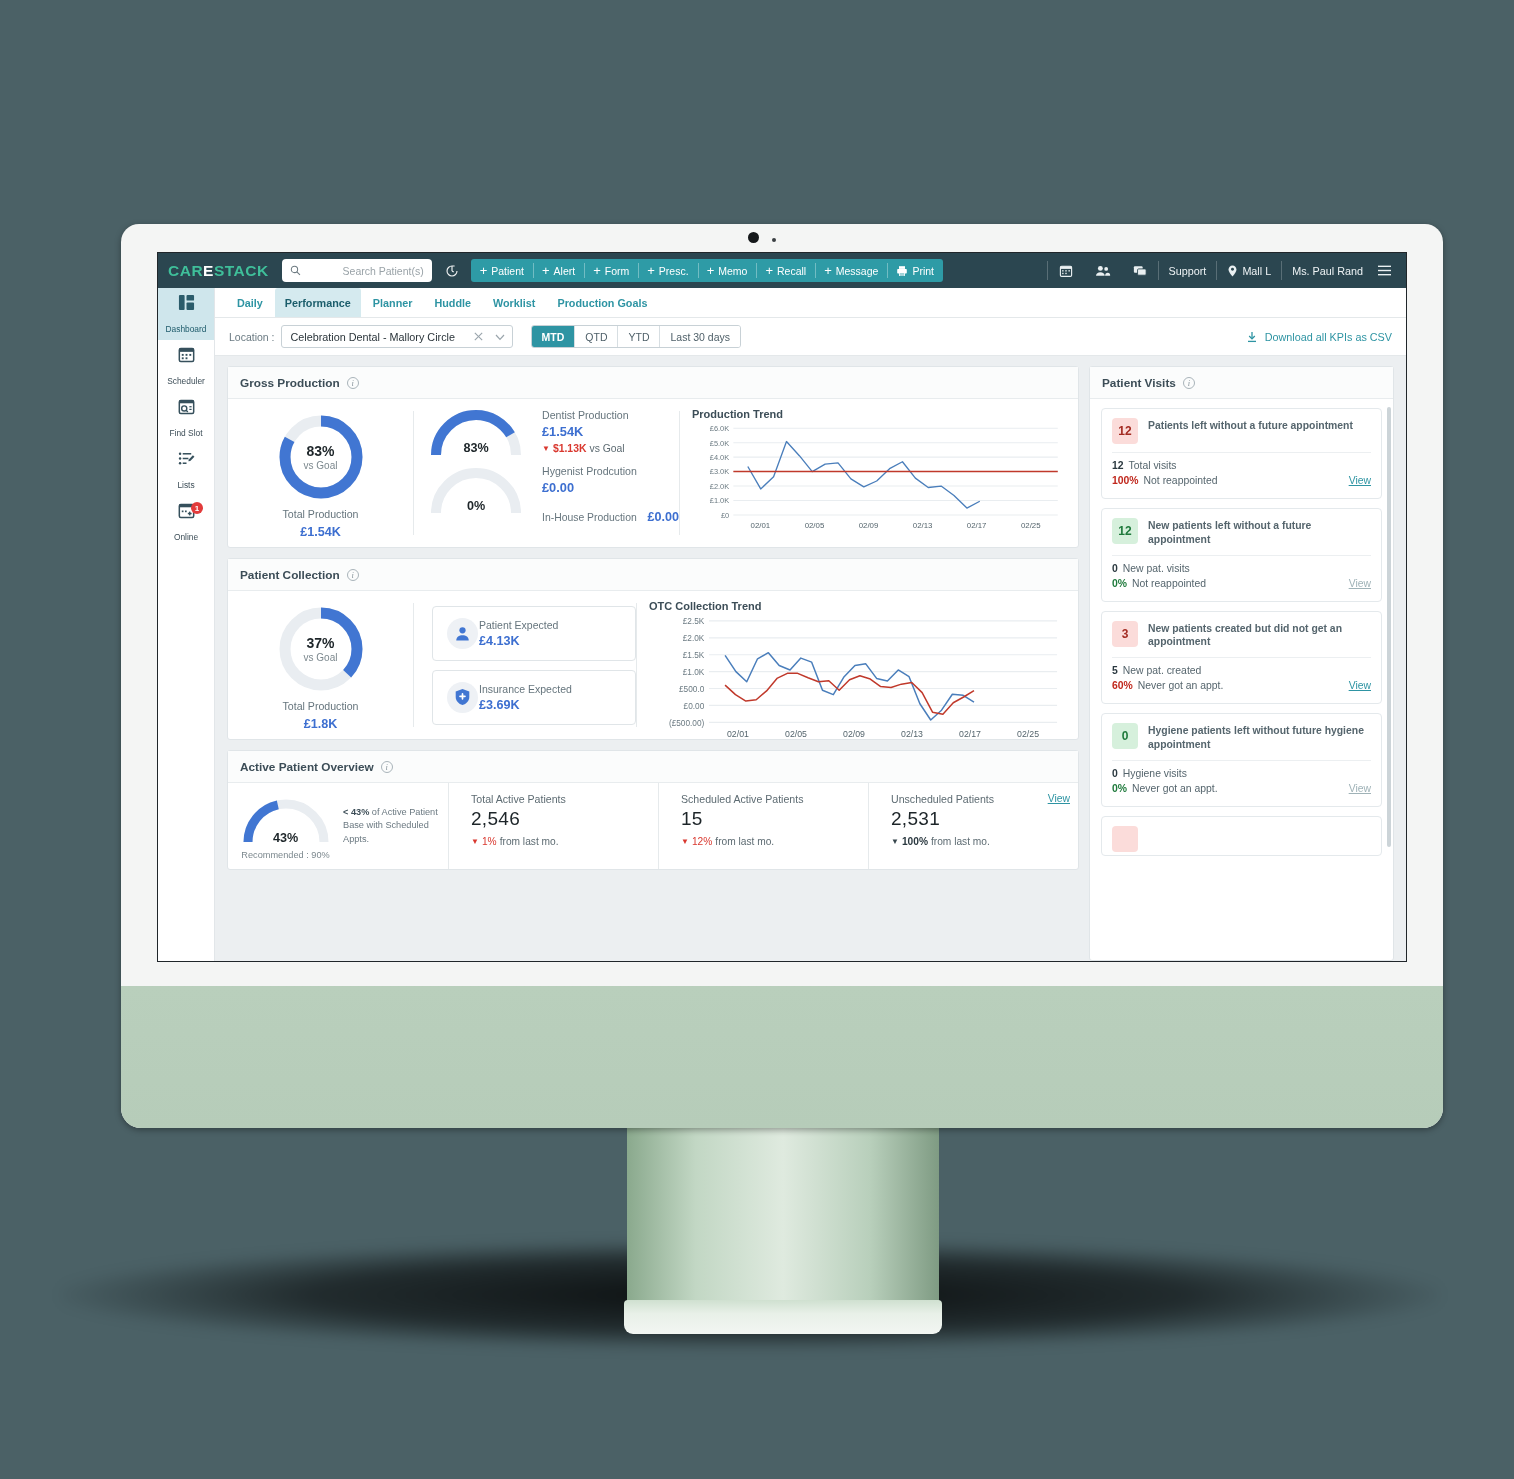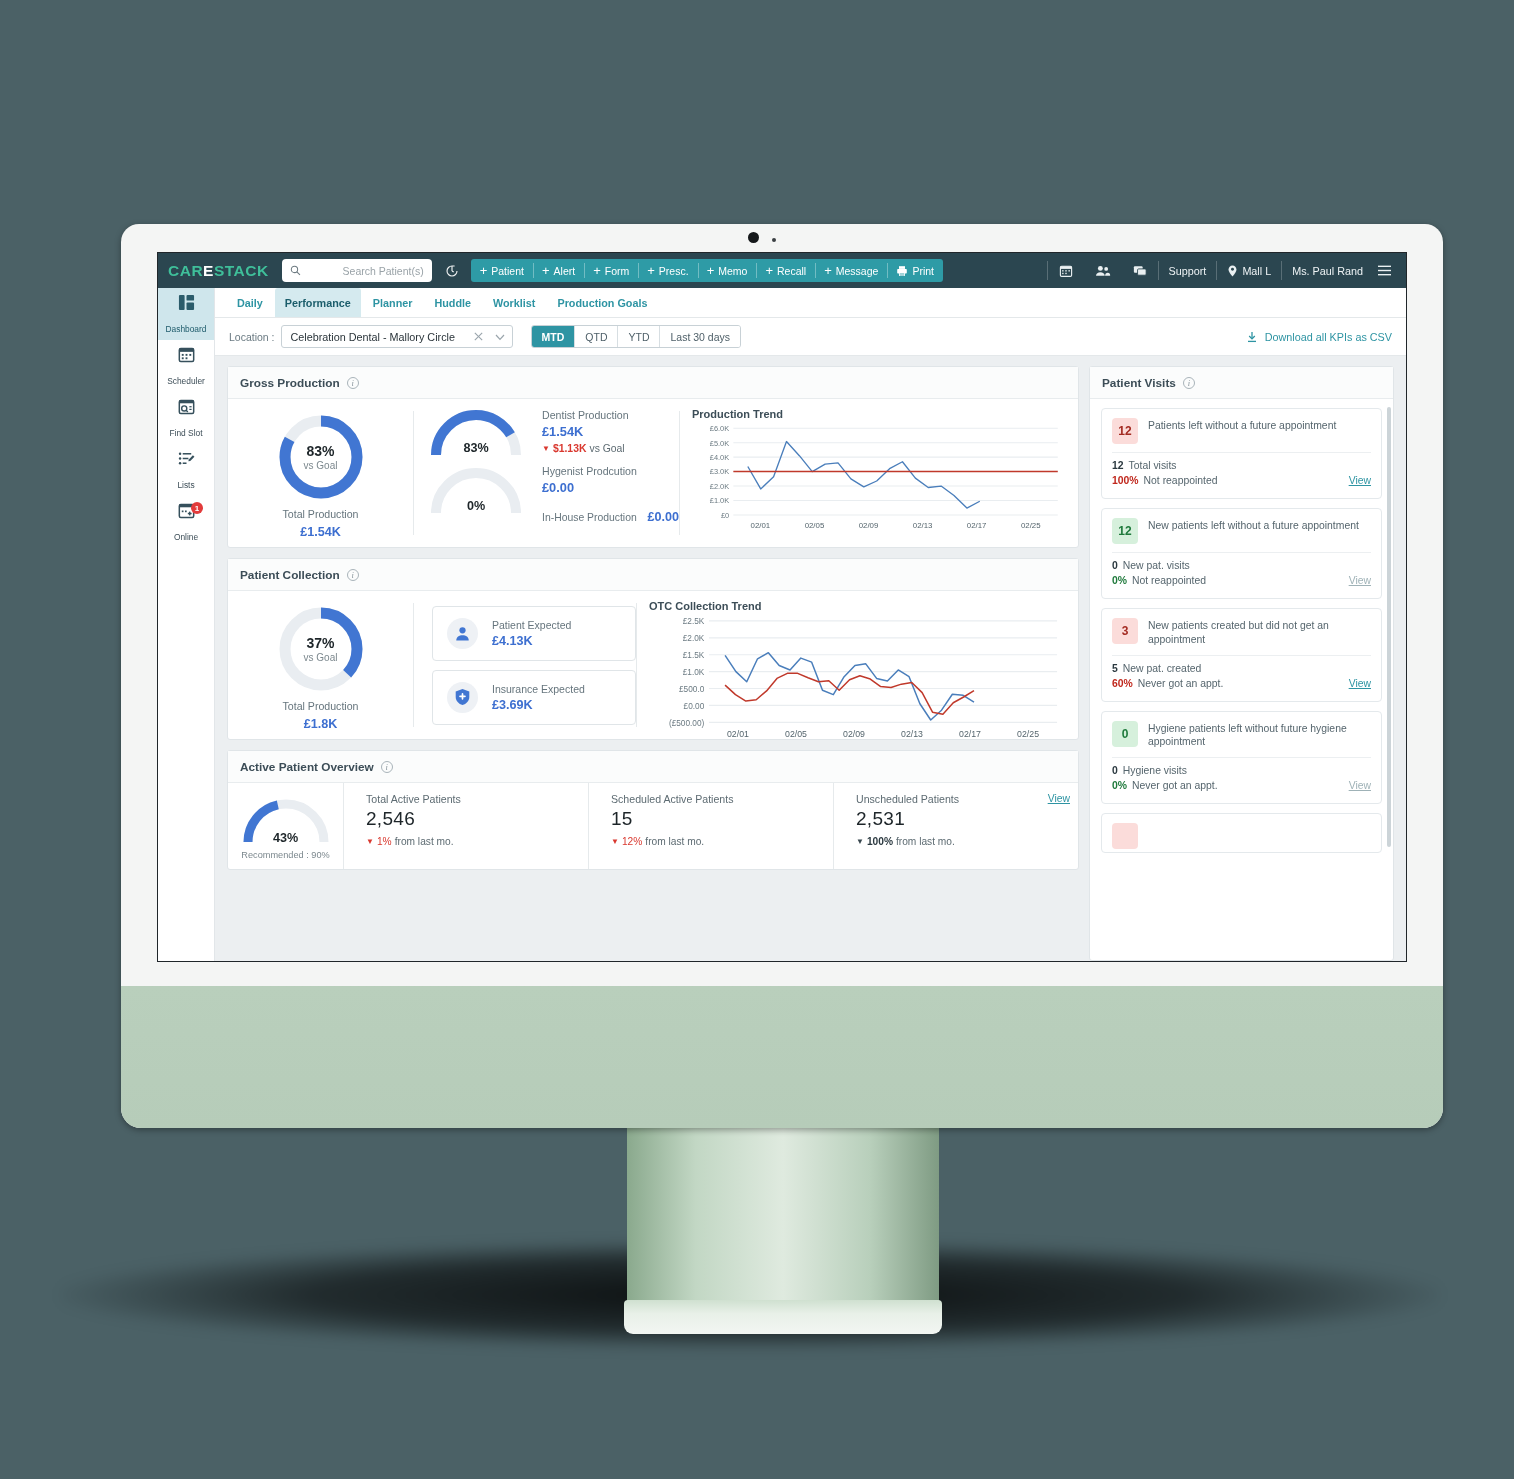--- a/index.html
+++ b/index.html
@@ -204,21 +204,21 @@
 
   .chartcell { flex: 1; padding: 9px 14px 0 12px; min-width: 0; }
   .chart-title { font-size: 11px; font-weight: 700; color: #3c4d57; margin-bottom: 2px; }
   .chart-svg { width: 100%; display: block; }
 
   
   .pc-body { display: flex; height: 148px; }
   .pc-tiles { flex: 0 0 222px; display: flex; flex-direction: column; gap: 9px; justify-content: center; padding: 0 0 0 18px; }
   .tile {
     border: 1px solid #e0e5e8; border-radius: 4px; height: 55px; display: flex; align-items: center;
-    gap: 14px; padding: 0 14px;
+    gap: 1px; padding: 0 14px;
   }
   .tile-ico {
     width: 31px; height: 31px; border-radius: 50%; background: #eef1f5;
     display: flex; align-items: center; justify-content: center; flex-shrink: 0;
   }
   .tile-lbl { font-size: 10.5px; color: #66757d; }
   .tile-val { font-size: 12.6px; font-weight: 700; color: #3d6fd0; margin-top: 3px; }
 
   
   .apo-body { display: flex; height: 86px; align-items: stretch; }
@@ -241,21 +241,21 @@
   .pv-card { background: #fff; border: 1px solid #e0e5e8; border-radius: 3px; height: 100%; display: flex; flex-direction: column; }
   .pv-list { padding: 9px 11px 0 11px; flex: 1; position: relative; overflow: hidden; }
   .pv-item { border: 1px solid #e4e9ec; border-radius: 4px; padding: 9px 10px 8px 10px; margin-bottom: 9px; background: #fff; }
   .pv-top { display: flex; gap: 10px; align-items: flex-start; }
   .pv-badge {
     width: 26px; height: 26px; border-radius: 4px; display: flex; align-items: center; justify-content: center;
     font-size: 12px; font-weight: 700; flex-shrink: 0;
   }
   .pv-badge.red { background: #fbdcda; color: #a32b22; }
   .pv-badge.green { background: #d6f0dc; color: #1f7a3c; }
-  .pv-desc { font-size: 10.4px; color: #55656d; line-height: 1.33; padding-top: 1px; }
+  .pv-desc { font-size: 10.4px; color: #55656d; line-height: 1.33; padding-top: 1px; font-weight: bold; }
   .pv-rule { height: 1px; background: #eceff1; margin: 8px 0 7px 0; }
   .pv-row { font-size: 10.4px; color: #55656d; display: flex; align-items: center; gap: 5px; margin-bottom: 4px; }
   .pv-row b { color: #2b3940; font-weight: 700; }
   .pv-row .red { color: #c0281d; font-weight: 700; }
   .pv-row .green { color: #1f7a3c; font-weight: 700; }
   .pv-view { margin-left: auto; color: #2e94a3; text-decoration: underline; font-weight: 400; }
   .pv-view.muted { color: #9fb2b7; }
 
   .pv-scrollbar {
     position: absolute; right: 2px; top: 8px; width: 4px; height: 440px; background: #ccd4d8; border-radius: 2px;
@@ -726,20 +726,23 @@
                   <div class="apo-gw">
                     <svg width="92" height="48" viewBox="0 0 92 48">
                       <path d="M8 45 A38 38 0 0 1 84 45" fill="none" stroke="#e9edf1" stroke-width="9"></path>
                       <path d="M8 45 A38 38 0 0 1 84 45" fill="none" stroke="#4176d2" stroke-width="9" stroke-dasharray="51.3 68.1"></path>
                     </svg>
                     <div class="apo-pct">43%</div>
                   </div>
                   <div class="apo-rec">Recommended : 90%</div>
                 </div>
 
+                <div class="apo-note">
+                  <span><b>&lt; 43%</b><span> of Active Patient Base with Scheduled Appts.</span></span>
+                </div>
 
                 <div class="apo-metric">
                   <div class="apo-mlabel">Total Active Patients</div>
                   <div class="apo-mval">2,546</div>
                   <div class="apo-mdelta">
                     <span class="down-tri">▼</span>
                     <span class="pct">1%</span>
                     <span>from last mo.</span>
                   </div>
                 </div>

